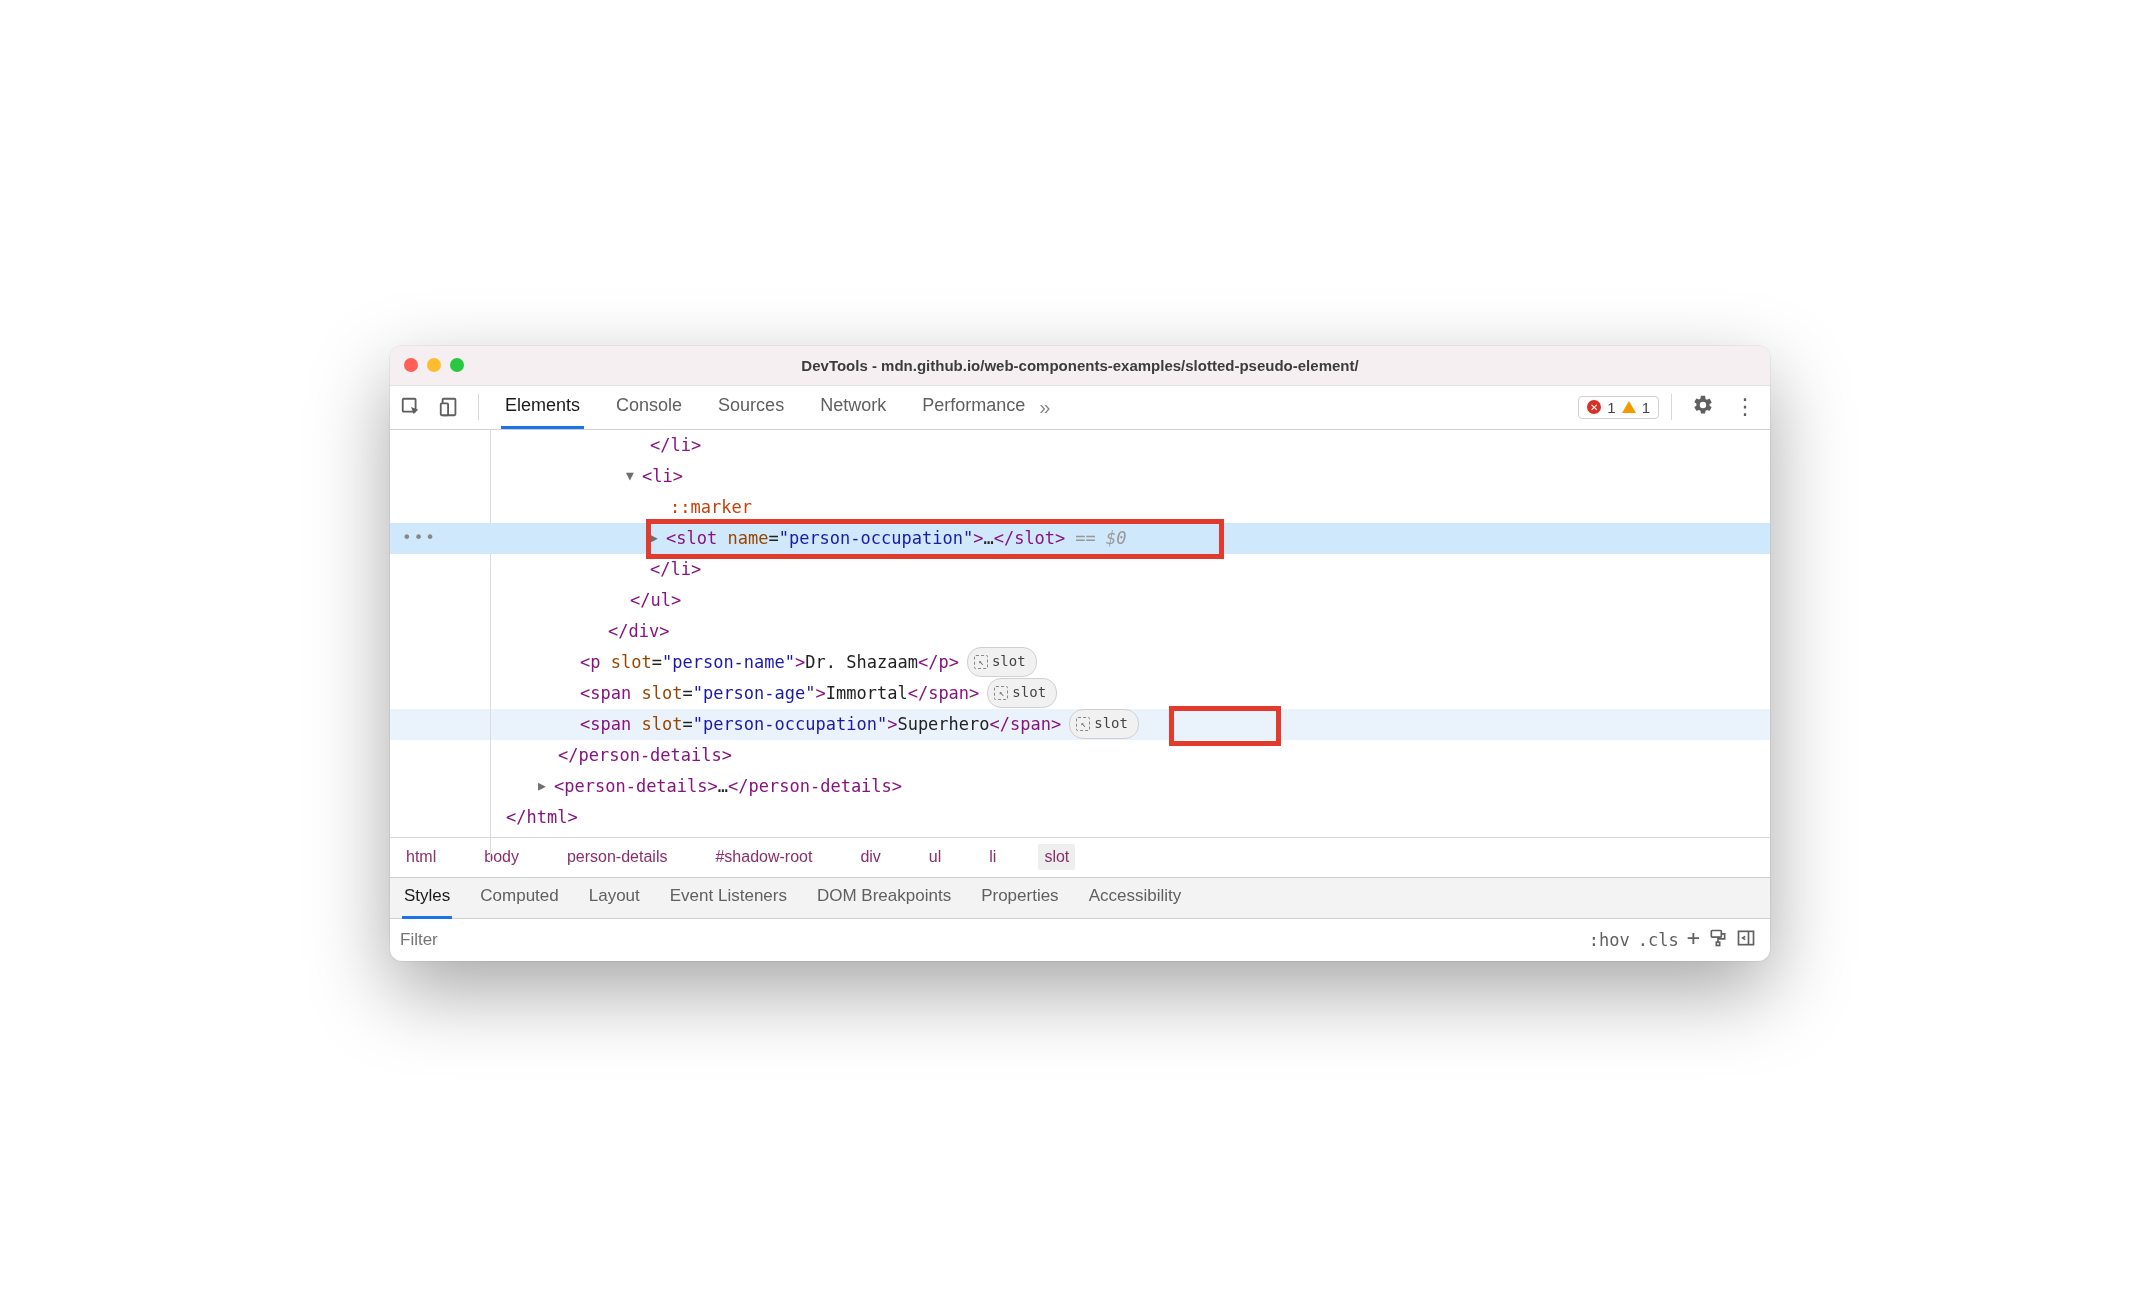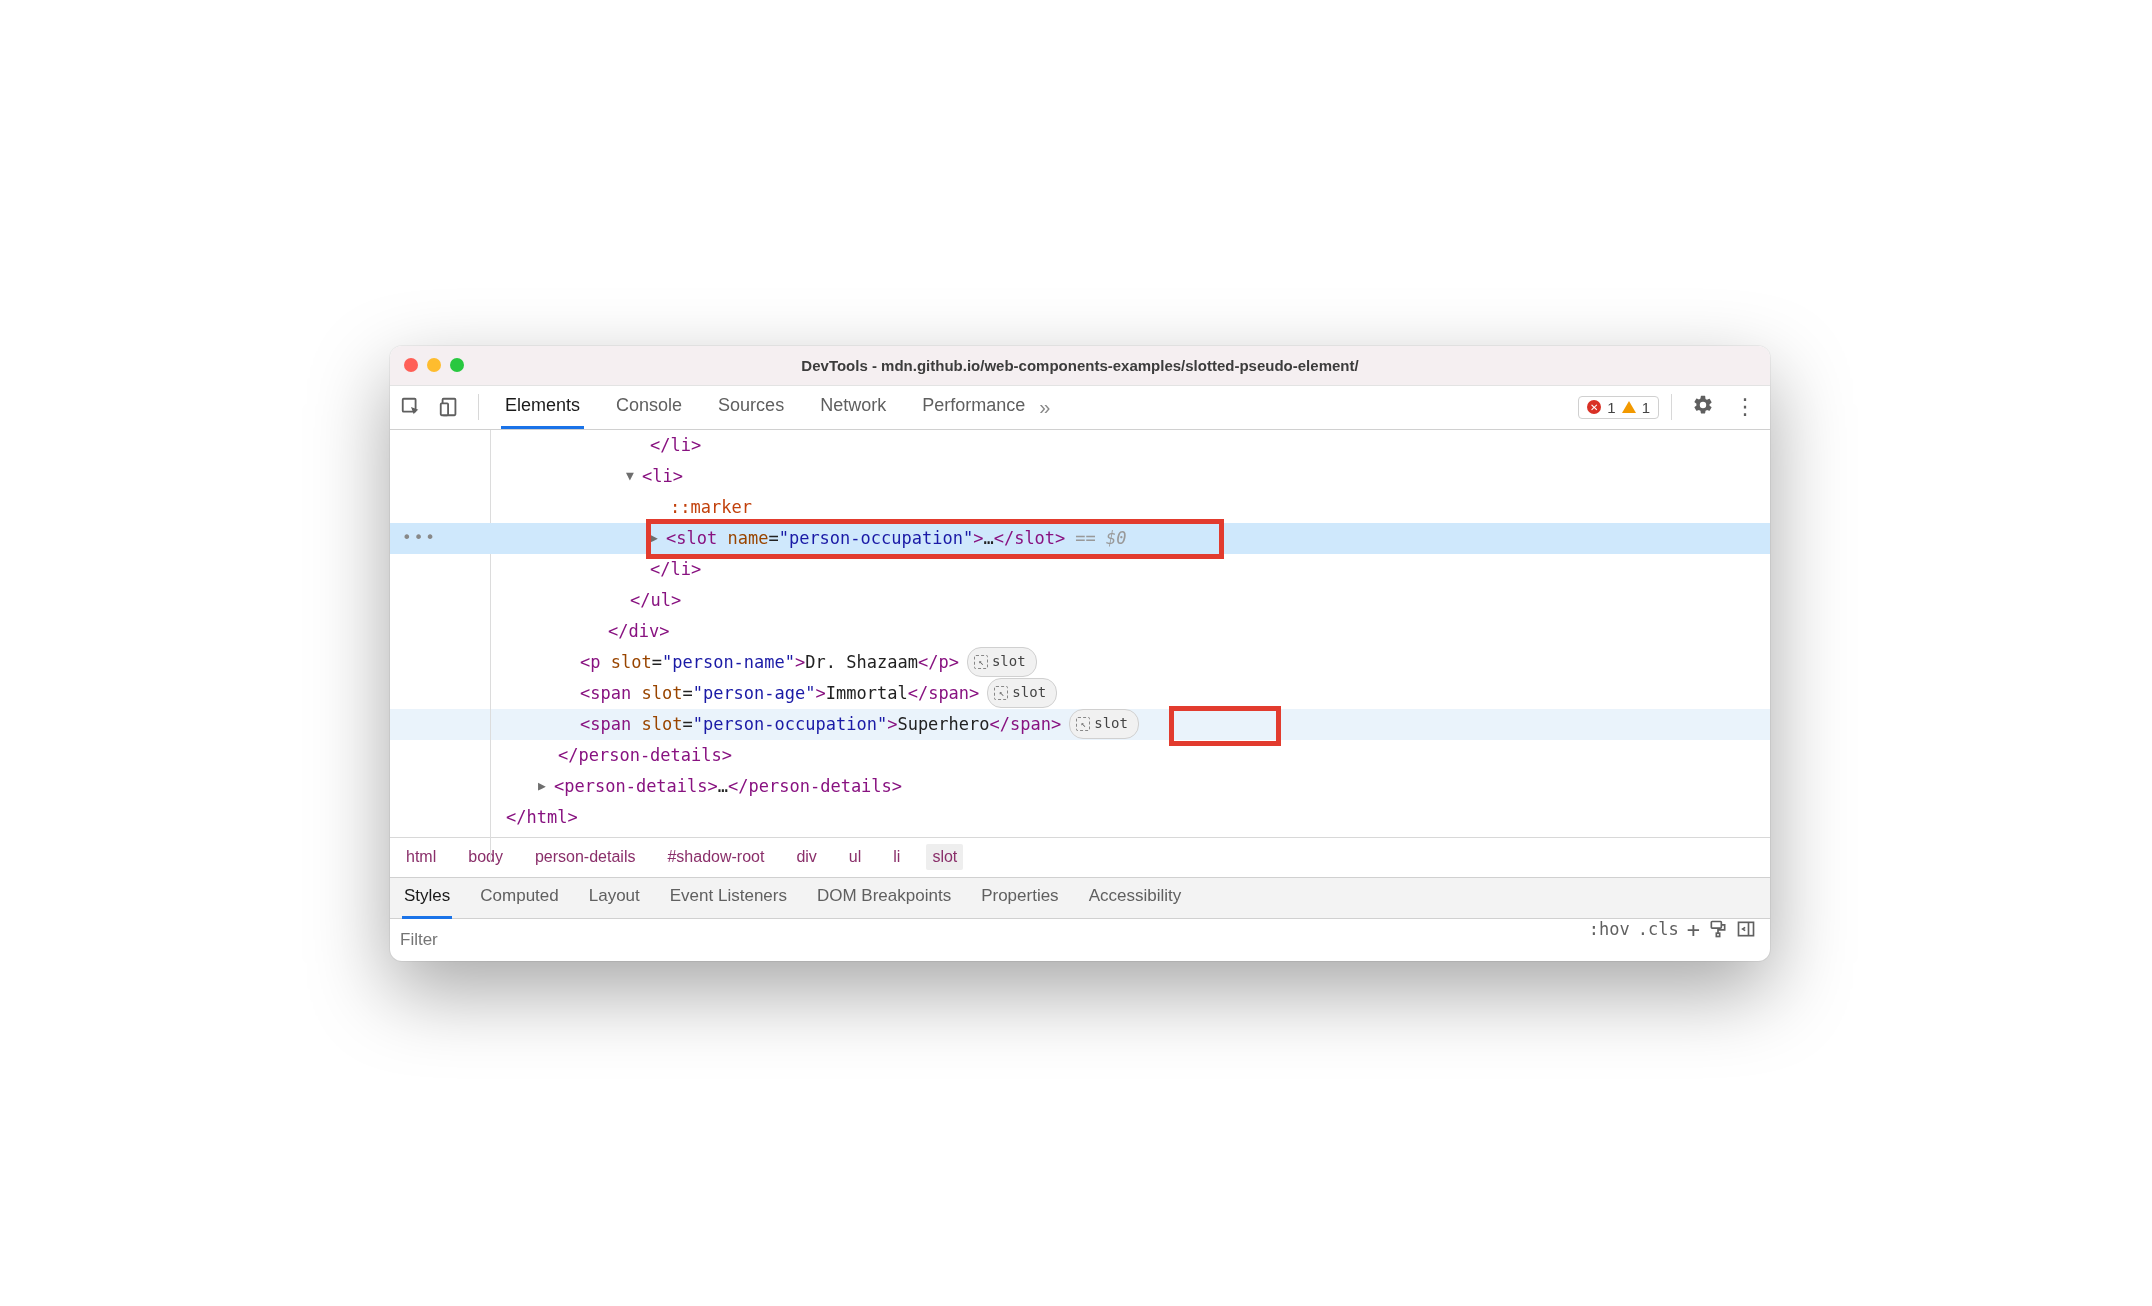--- a/index.html
+++ b/index.html
@@ -137,21 +137,21 @@
     position: absolute;
     pointer-events: none;
   }
 
   
   .crumbs {
     display: flex; align-items: center;
     height: 40px;
     border-top: 1px solid #d8d8d8;
     padding: 0 10px;
-    gap: 20px;
+    gap: 36px;
     font-size: 16px; color: #8a2f6a;
   }
   .crumb { cursor: pointer; padding: 4px 6px; }
   .crumb.active { background: #eeeeee; color:#8a2f6a; border-radius:2px;}
 
   
   .bottom-tabs {
     display: flex; align-items: center;
     height: 42px;
     border-top: 1px solid #d0d0d0;
@@ -159,21 +159,21 @@
     background: #f3f3f3;
     padding: 0 12px;
     gap: 26px;
     font-size: 17px; color: #606060;
   }
   .btab { cursor: pointer; height:42px; display:flex; align-items:center; border-bottom:3px solid transparent; padding:0 2px;}
   .btab.active { color: #1a1a1a; border-bottom-color:#1a73e8;}
 
   
   .filter-row {
-    display: flex; 
+    display: flex; align-items: center;
     height: 42px;
     padding: 0 10px;
     font-size: 17px;
   }
   .filter-input {
     flex: 1; border: none; outline: none;
     font-size: 17px; color: #666;
     font-family: inherit;
     background: transparent;
   }

